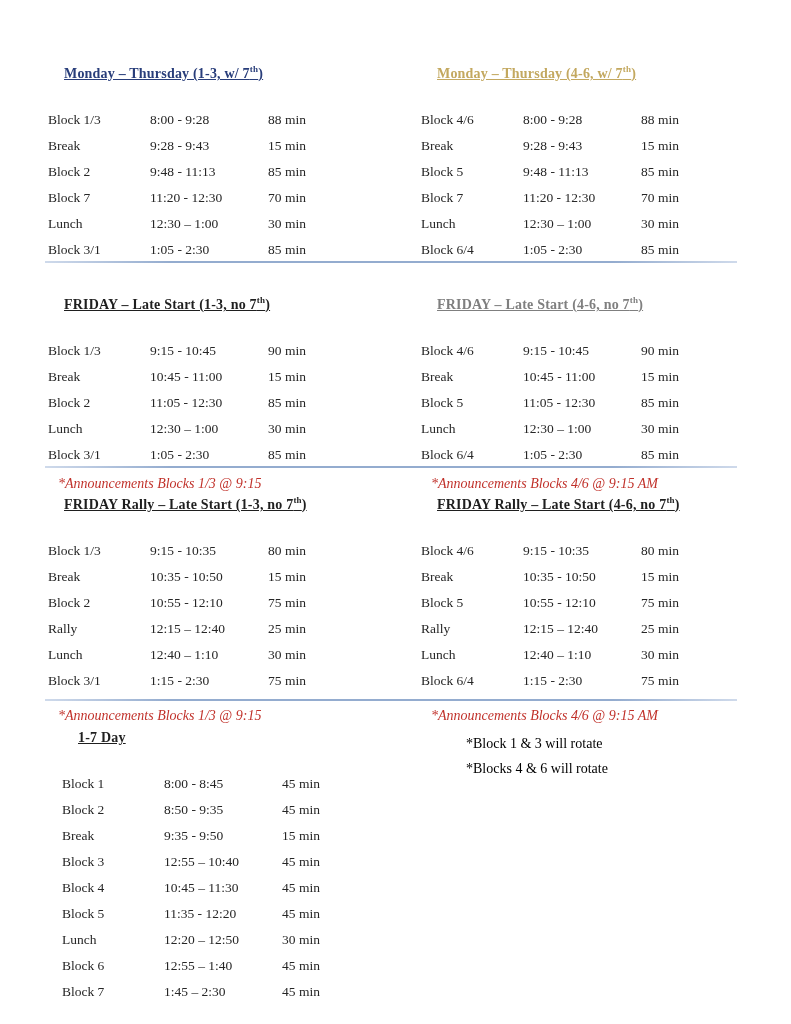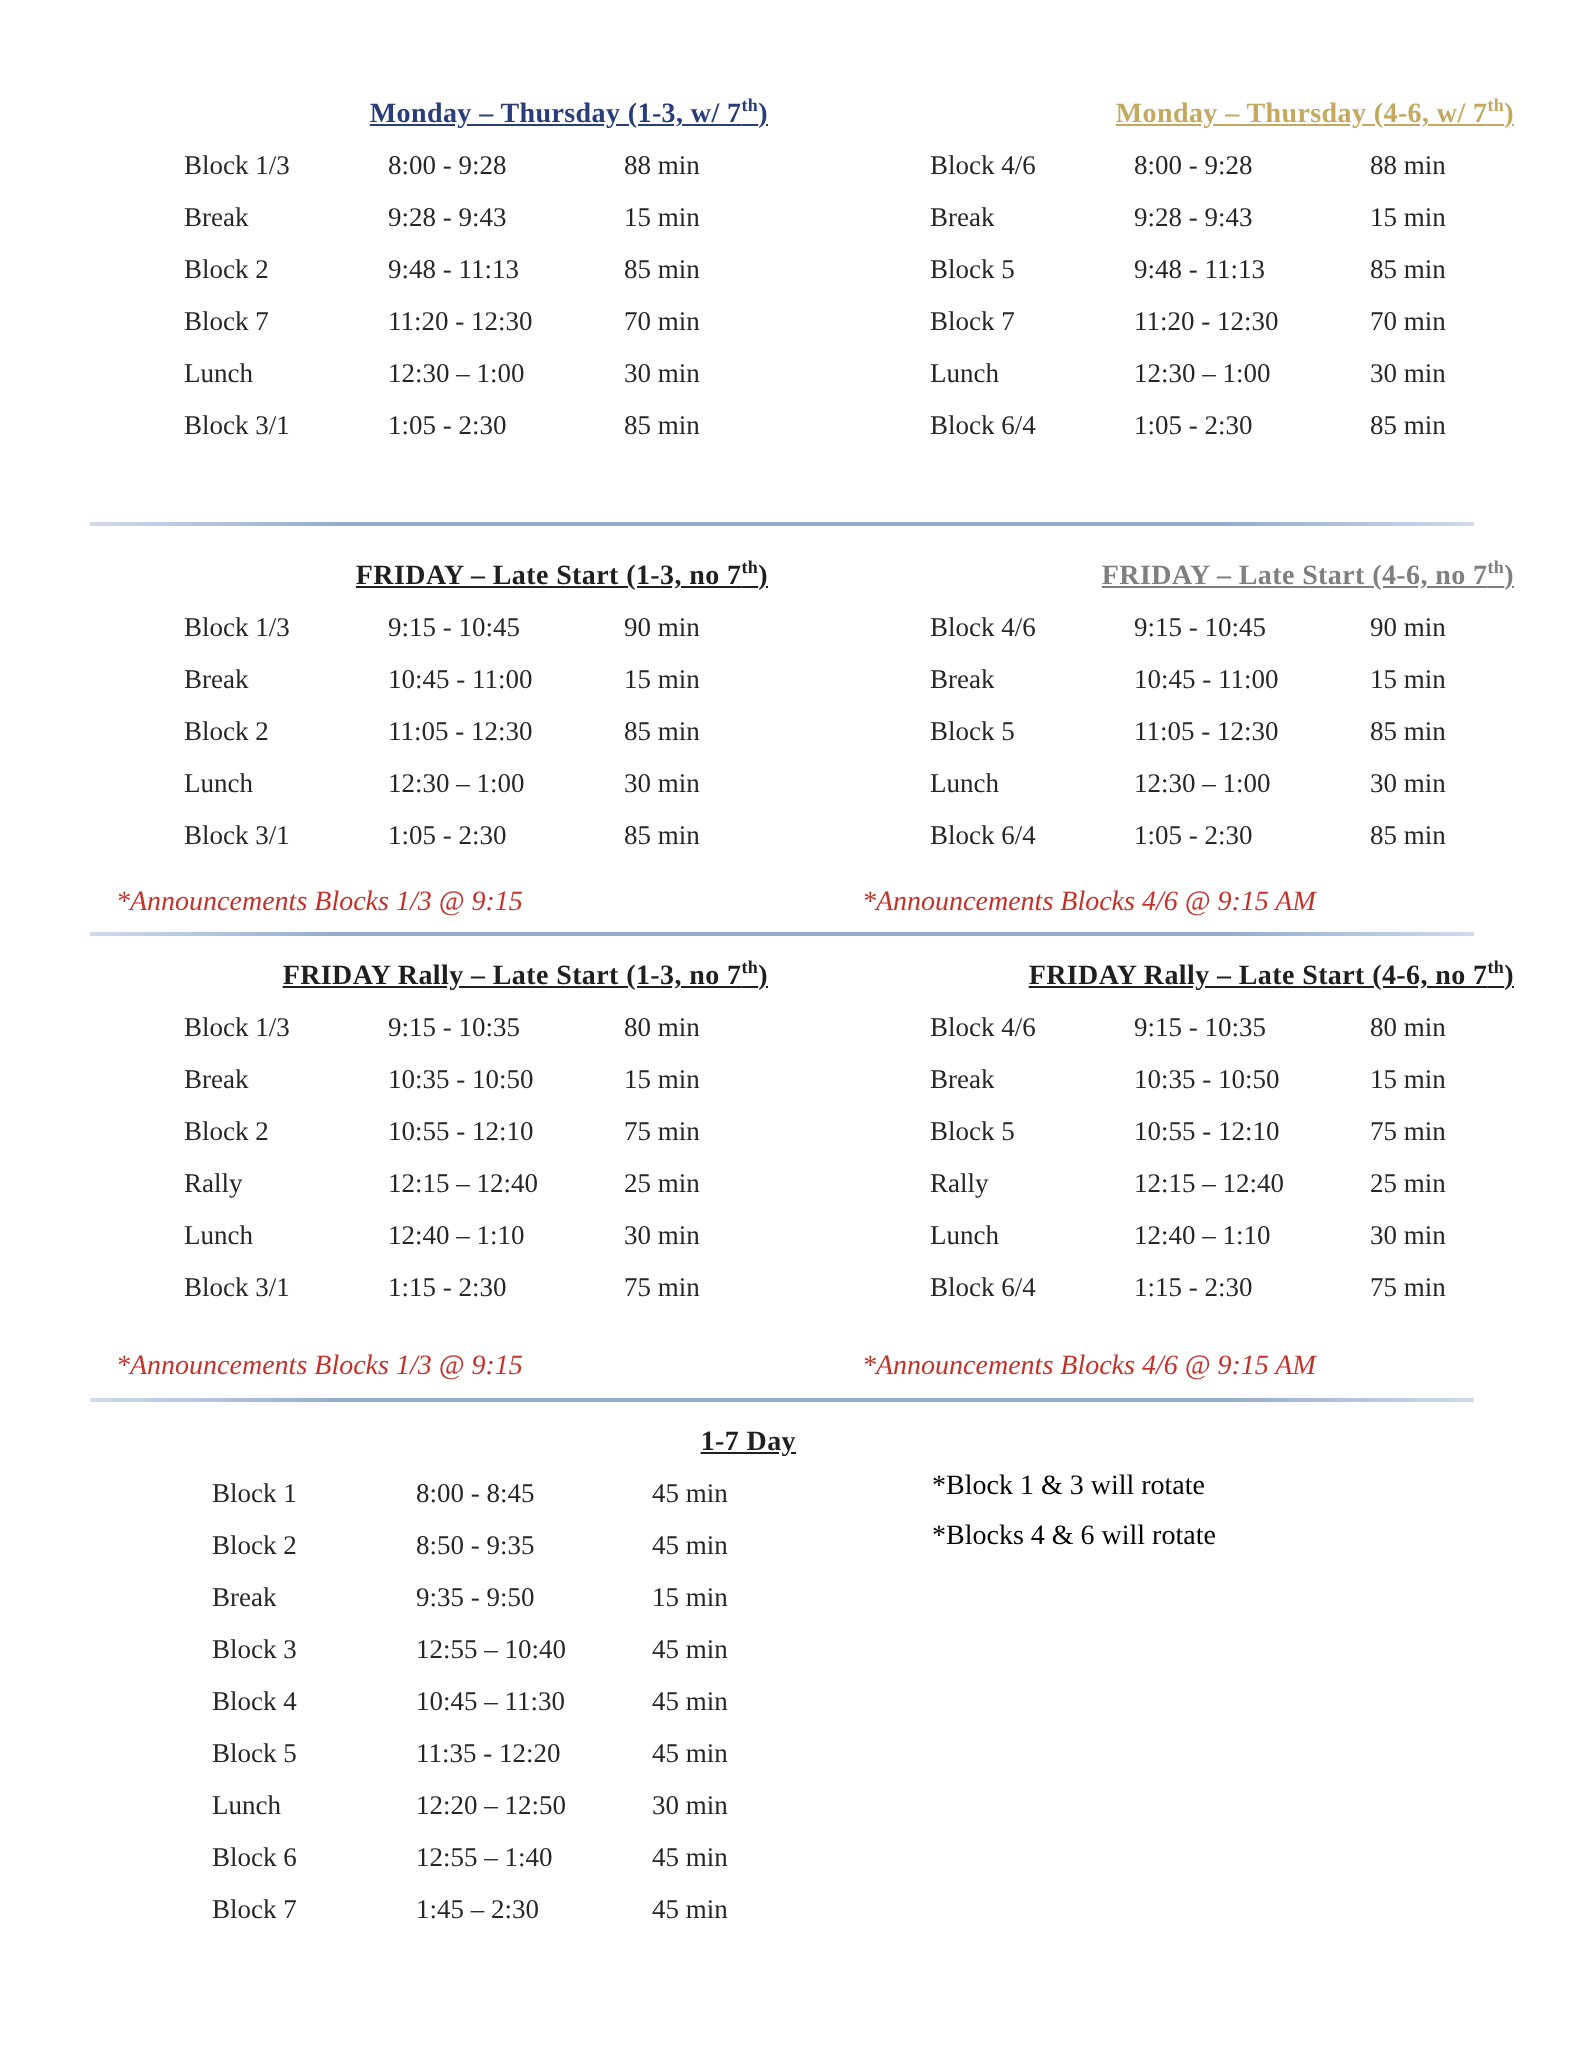--- a/index.html
+++ b/index.html
@@ -13,45 +13,44 @@
     position: relative;
     font-family: "Liberation Serif", "DejaVu Serif", serif;
     color: #262626;
     overflow: hidden;
   }
   .sched {
     position: absolute;
     width: 336px;
   }
   .hdr {
-    margin: 0;
+    margin: 16px;
     height: 25px;
-    text-align: right;
+    text-align: left;
     font-size: 14px;
     font-weight: bold;
     letter-spacing: 0.2px;
     white-space: nowrap;
   }
   .hdr .u { text-decoration: underline; }
   .hdr sup {
     font-size: 9px;
     vertical-align: super;
     line-height: 0;
   }
   .hdr.navy { color: #283D7A; }
   .hdr.gold { color: #C3A85F; }
   .hdr.gray { color: #7F7F7F; }
   .hdr.dark { color: #1f1f1f; }
   .rows { }
   .row {
     display: flex;
     height: 26px;
-    align-items: flex-start;
+    align-items: center;
     font-size: 13.5px;
-    margin-left: 44px;
   }
   .c-label { width: 102px; }
   .c-time  { width: 118px; }
   .c-dur   { flex: 1; }
   .note {
     margin: 8px 0 0 0;
     padding-left: 10px;
     color: #C1322B;
     font-style: italic;
     font-size: 14px;

